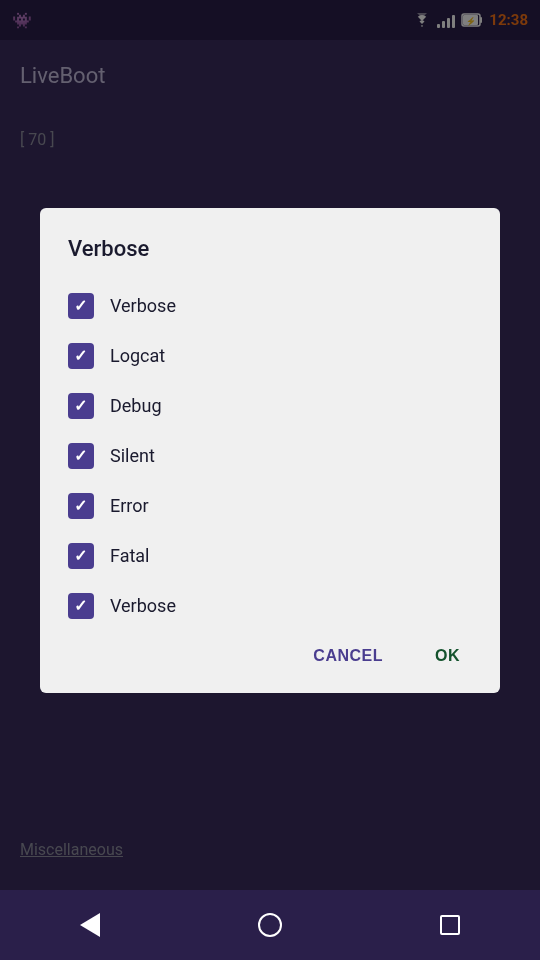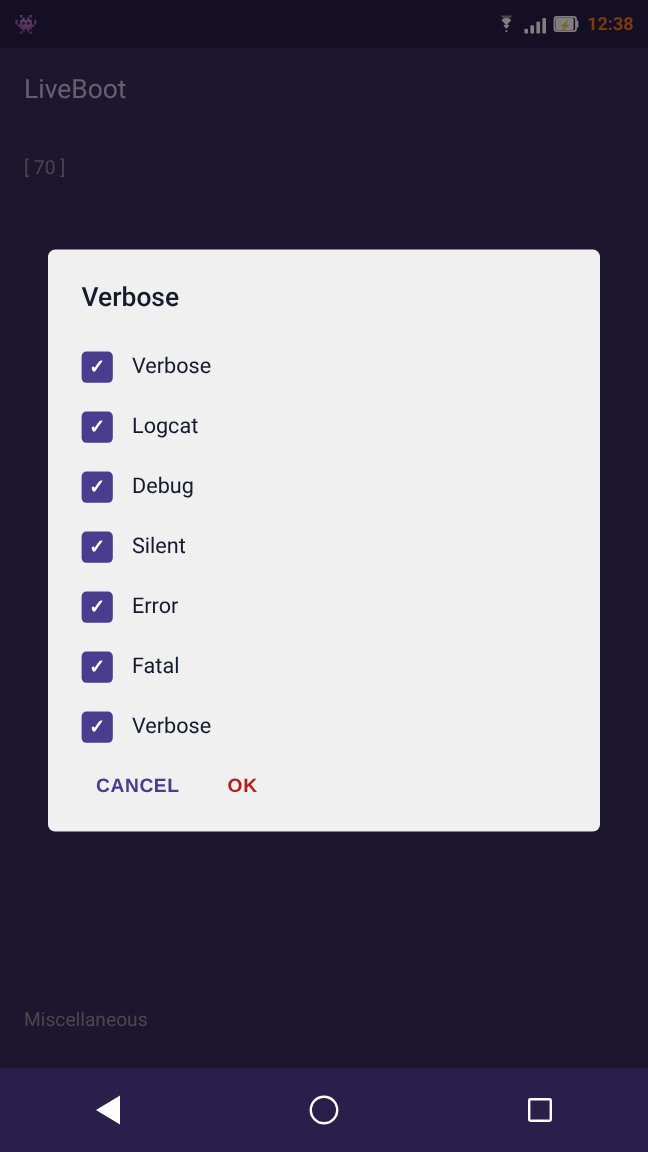--- a/index.html
+++ b/index.html
@@ -130,39 +130,39 @@
       line-height: 1;
     }
 
     .checkbox-label {
       color: #1a1a2e;
       font-size: 18px;
     }
 
     .dialog-buttons {
       display: flex;
-      justify-content: flex-start;
+      justify-content: flex-end;
       margin-top: 8px;
-      gap: 16px;
+      gap: 28px;
     }
 
     .btn-cancel {
       color: #4a3d8f;
       font-size: 16px;
       font-weight: 600;
       background: none;
       border: none;
       cursor: pointer;
       padding: 8px 12px;
       letter-spacing: 0.5px;
       text-transform: uppercase;
     }
 
     .btn-ok {
-      color: #b91c1c;
+      color: #14532d;
       font-size: 16px;
       font-weight: 600;
       background: none;
       border: none;
       cursor: pointer;
       padding: 8px 12px;
       letter-spacing: 0.5px;
       text-transform: uppercase;
     }
 
@@ -258,21 +258,21 @@
 </div>
 
 <div class="app-bar">
   <span class="app-title">LiveBoot</span>
 </div>
 
 <div class="bg-content">
   <span>[ 70 ]</span>
 </div>
 
-<div style="padding: 20px; color: #9090a0; font-size: 16px; position: absolute; top: 820px; left: 0;">
+<div style="padding: 20px; color: #9090a0; font-size: 16px; position: absolute; top: 820px; left: 0; text-decoration: underline;">
   <span>Miscellaneous</span>
 </div>
 
 <div class="overlay">
   <div class="dialog">
     <div class="dialog-title">Verbose</div>
 
     <div class="checkbox-item">
       <div class="checkbox-box">
         <span class="checkbox-check">✓</span>

